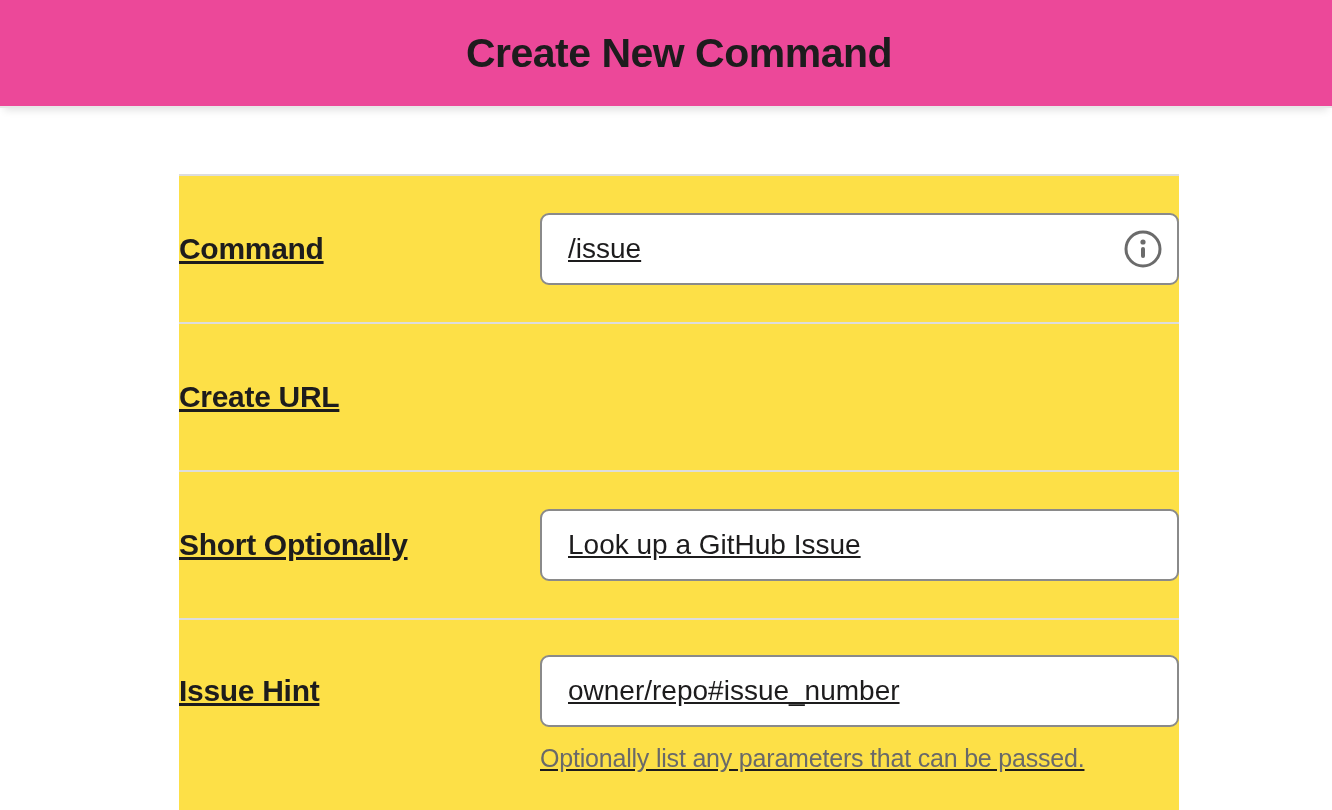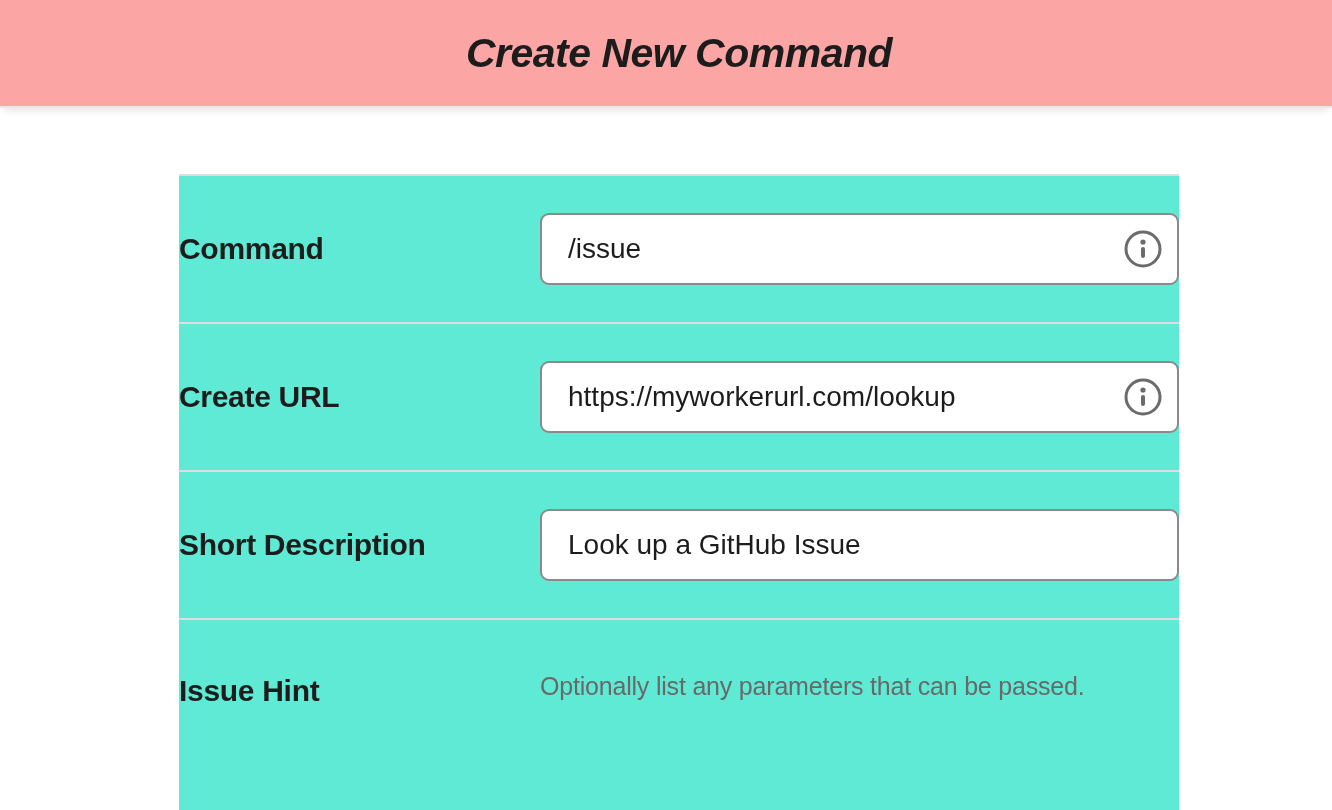--- a/index.html
+++ b/index.html
@@ -9,26 +9,25 @@
     background: #ffffff;
     overflow: hidden;
     font-family: "Liberation Sans", sans-serif;
     color: #1d1c1d;
   }
 
   
   .page-header {
     width: 100%;
     height: 108px;
-    background: #fca5a5;
+    background: #ec4899;
     border-bottom: 2px solid #e8e8e8;
     box-shadow: 0 6px 8px -4px rgba(0,0,0,0.12);
     position: relative;
     z-index: 2;
-    font-style: italic;
   }
   .page-header-inner {
     width: 1000px;
     margin-left: 179px;
     height: 100%;
     display: flex;
     align-items: center;
     justify-content: center;
   }
   .page-title {
@@ -36,23 +35,24 @@
     font-weight: 800;
     letter-spacing: -0.5px;
     color: #1d1c1d;
   }
 
   
   .form-container {
     width: 1000px;
     margin-left: 179px;
     margin-top: 66px;
-    background: #5eead4;
+    background: #fde047;
     position: relative;
     z-index: 1;
+    text-decoration: underline;
   }
   .form-row {
     display: flex;
     align-items: center;
     min-height: 148px;
     border-top: 2px solid #dddddd;
   }
   .form-row.tall {
     align-items: flex-start;
     padding-top: 35px;
@@ -128,39 +128,30 @@
           <circle cx="20" cy="20" r="17" fill="none" stroke="#6b6b6b" stroke-width="3"></circle>
           <circle cx="20" cy="13" r="2.6" fill="#6b6b6b"></circle>
           <rect x="18" y="18" width="4" height="11" rx="2" fill="#6b6b6b"></rect>
         </svg>
       </span>
     </div>
   </div>
 
   <div class="form-row">
     <div class="field-label">Create URL</div>
-    <div class="field-col">
-      <input type="text" class="text-input" value="https://myworkerurl.com/lookup" style="">
-      <span class="info-icon-wrap">
-        <svg width="40" height="40" viewBox="0 0 40 40">
-          <circle cx="20" cy="20" r="17" fill="none" stroke="#6b6b6b" stroke-width="3"></circle>
-          <circle cx="20" cy="13" r="2.6" fill="#6b6b6b"></circle>
-          <rect x="18" y="18" width="4" height="11" rx="2" fill="#6b6b6b"></rect>
-        </svg>
-      </span>
-    </div>
   </div>
 
   <div class="form-row">
-    <div class="field-label">Short Description</div>
+    <div class="field-label">Short Optionally</div>
     <div class="field-col">
       <input type="text" class="text-input no-icon" value="Look up a GitHub Issue" style="">
     </div>
   </div>
 
   <div class="form-row tall">
     <div class="field-label">Issue Hint</div>
     <div class="field-col">
+      <input type="text" class="text-input no-icon" value="owner/repo#issue_number" style="">
       <div class="helper-text">Optionally list any parameters that can be passed.</div>
     </div>
   </div>
 
 </main>
 
 </body></html>

